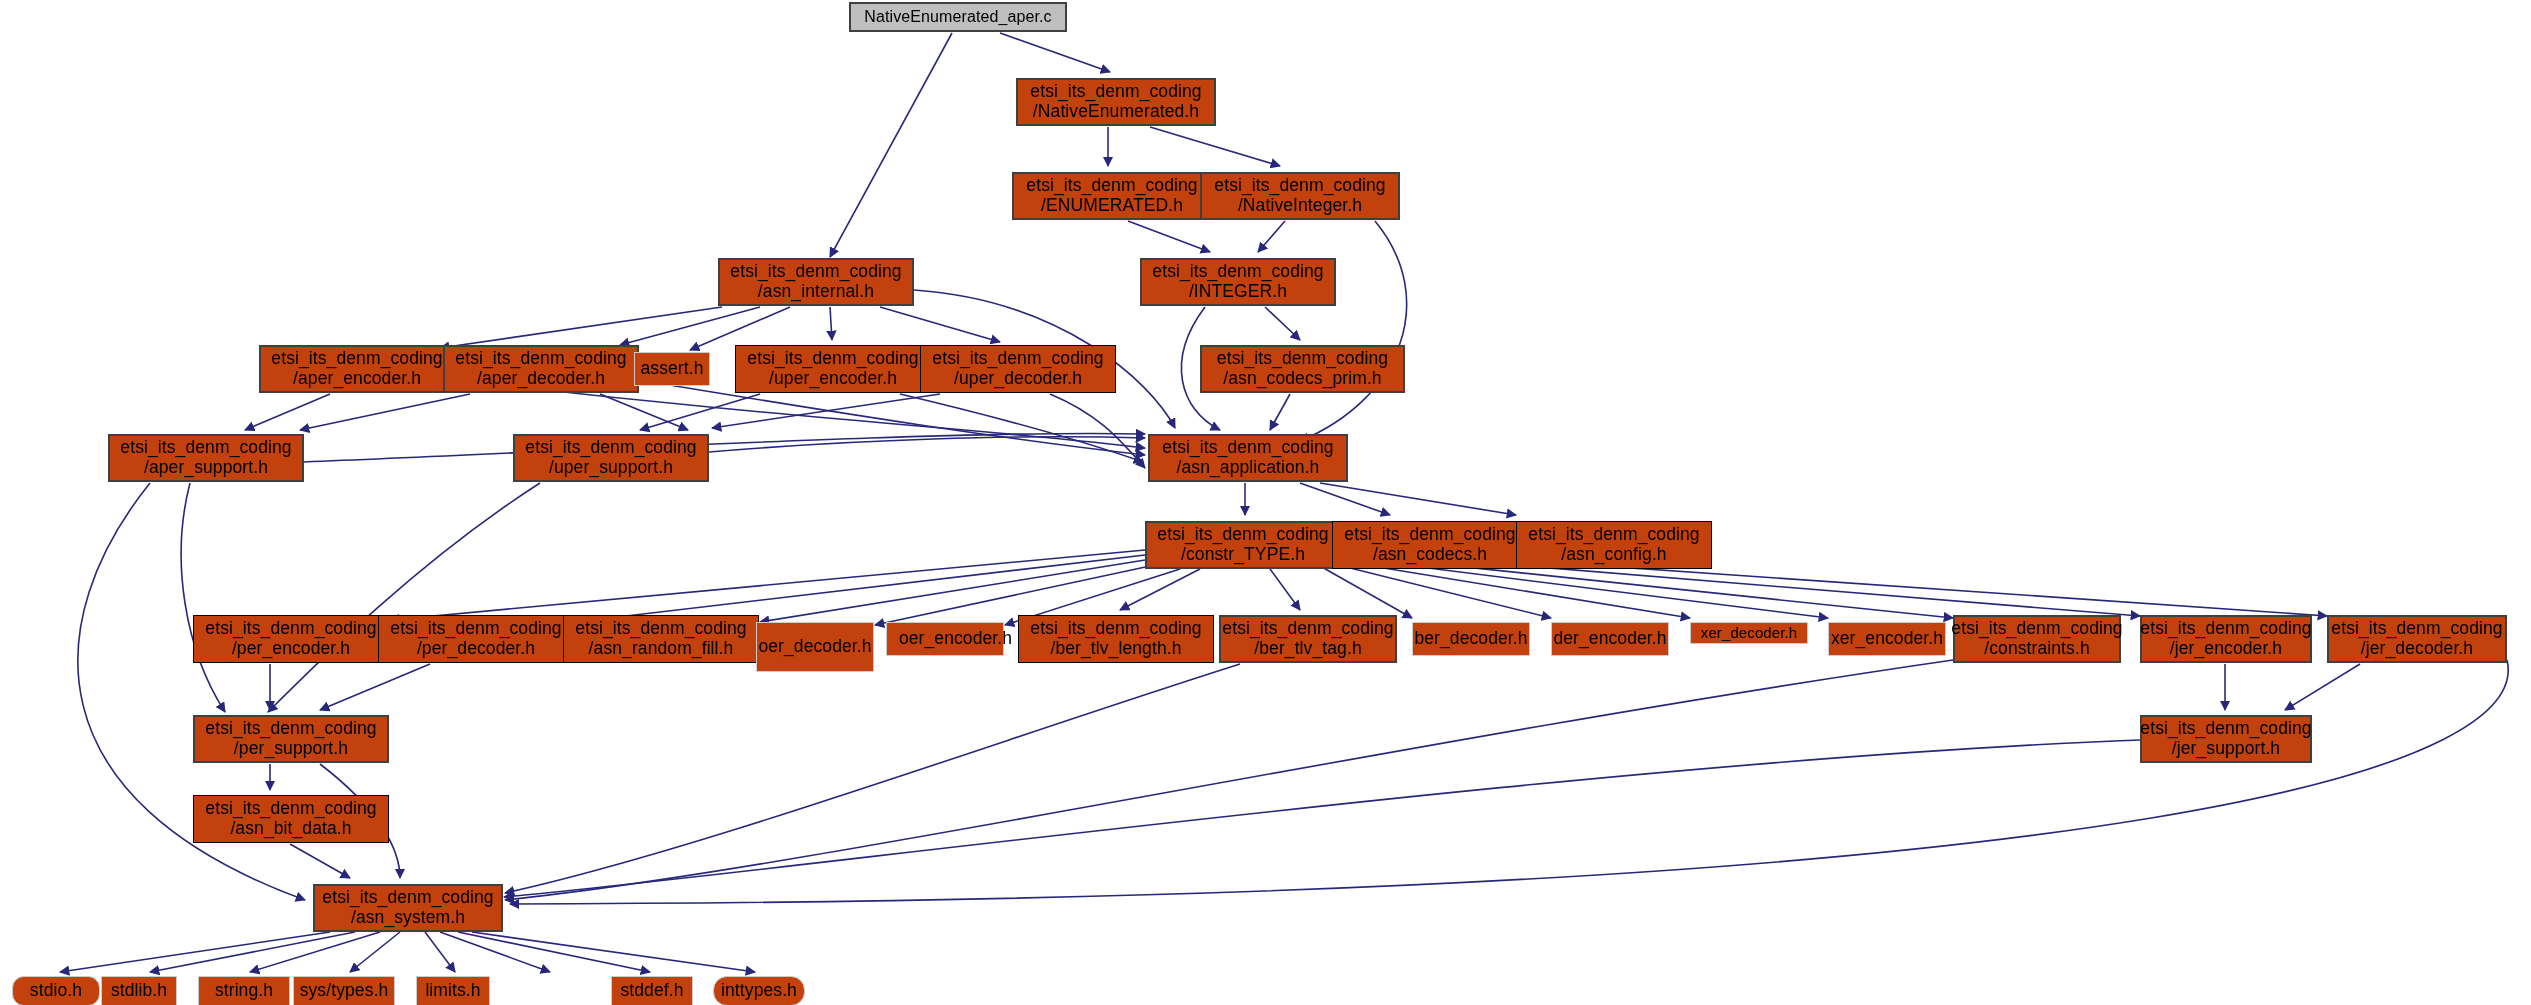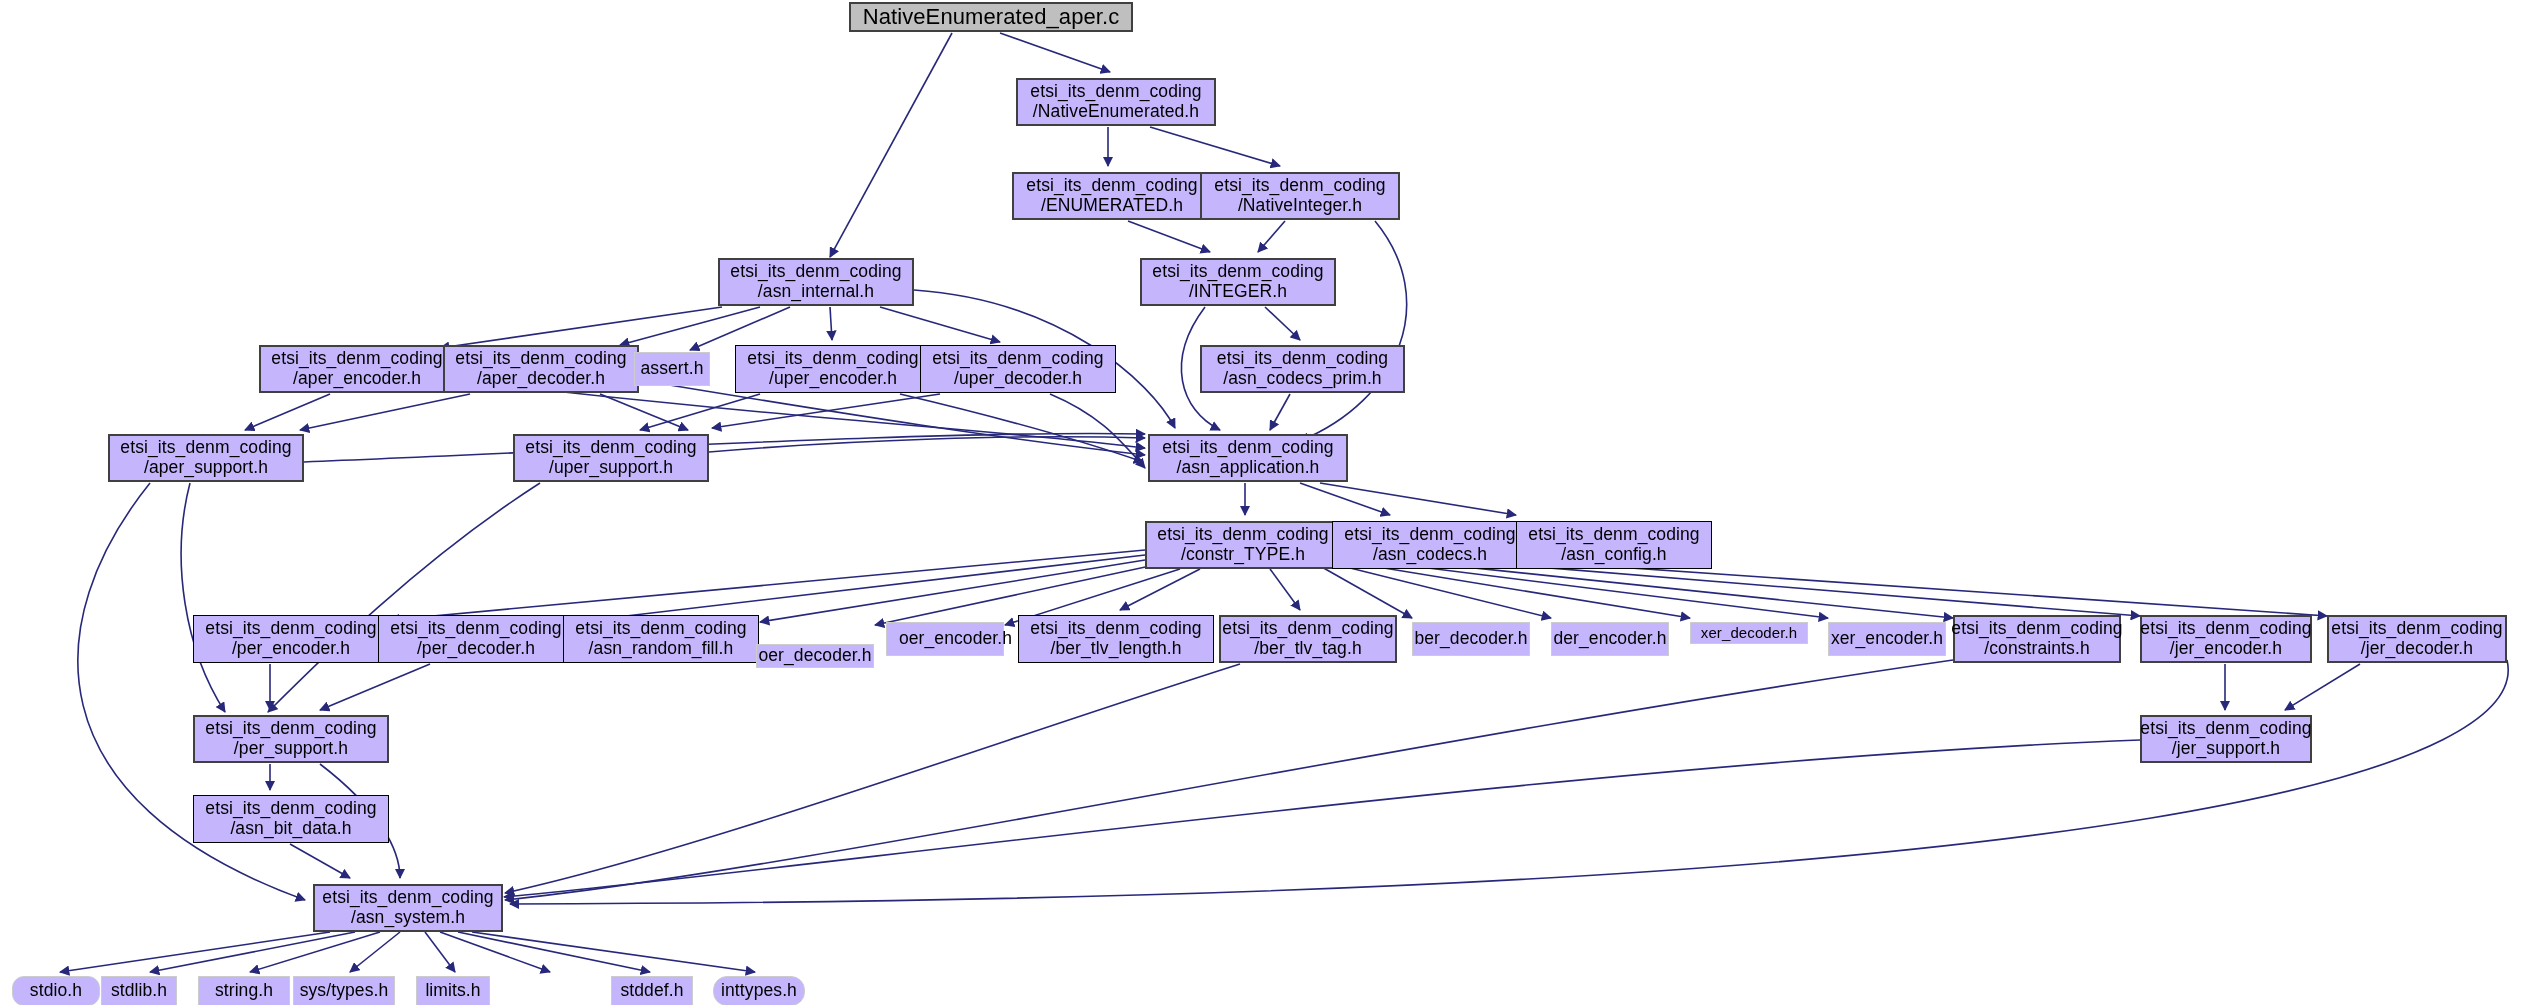--- a/index.html
+++ b/index.html
@@ -26,21 +26,21 @@
   .node {
     position: absolute;
     box-sizing: border-box;
     display: flex;
     align-items: center;
     justify-content: center;
     text-align: center;
     line-height: 1.12;
     white-space: pre;
     letter-spacing: 0.1px;
-    background: #c4b5fd;
+    background: #c2410c;
     border: 1px solid #000000;
     color: #000000;
     font-size: 17.5px;
     z-index: 5;
   }
   .node.root {
     background: #bfbfbf;
     border: 2px solid #404040;
   }
   .node.thick {
@@ -127,21 +127,21 @@
         <path d="M 355 932 L 150 972" fill="none" stroke="#27287a" stroke-width="1.6" marker-end="url(#arrow)"></path>
         <path d="M 380 932 L 250 972" fill="none" stroke="#27287a" stroke-width="1.6" marker-end="url(#arrow)"></path>
         <path d="M 400 932 L 350 972" fill="none" stroke="#27287a" stroke-width="1.6" marker-end="url(#arrow)"></path>
         <path d="M 425 932 L 455 972" fill="none" stroke="#27287a" stroke-width="1.6" marker-end="url(#arrow)"></path>
         <path d="M 440 932 L 550 972" fill="none" stroke="#27287a" stroke-width="1.6" marker-end="url(#arrow)"></path>
         <path d="M 458 932 L 650 972" fill="none" stroke="#27287a" stroke-width="1.6" marker-end="url(#arrow)"></path>
         <path d="M 472 932 L 755 972" fill="none" stroke="#27287a" stroke-width="1.6" marker-end="url(#arrow)"></path>
       </g>
   </svg>
   <div id="node-layer">
-      <div class="node root" style="left: 849px; top: 2px; width: 284px; height: 30px; font-size: 22px;"><span>NativeEnumerated_aper.c</span></div>
+      <div class="node root" style="left: 849px; top: 2px; width: 218px; height: 30px; font-size: 16px;"><span>NativeEnumerated_aper.c</span></div>
       <div class="node thick" style="left: 1016px; top: 78px; width: 200px; height: 48px;"><span>etsi_its_denm_coding
 /NativeEnumerated.h</span></div>
       <div class="node thick" style="left: 1012px; top: 172px; width: 200px; height: 48px;"><span>etsi_its_denm_coding
 /ENUMERATED.h</span></div>
       <div class="node thick" style="left: 1200px; top: 172px; width: 200px; height: 48px;"><span>etsi_its_denm_coding
 /NativeInteger.h</span></div>
       <div class="node thick" style="left: 1140px; top: 258px; width: 196px; height: 48px;"><span>etsi_its_denm_coding
 /INTEGER.h</span></div>
       <div class="node thick" style="left: 1200px; top: 345px; width: 205px; height: 48px;"><span>etsi_its_denm_coding
 /asn_codecs_prim.h</span></div>
@@ -167,21 +167,21 @@
       <div class="node plain" style="left: 1332px; top: 521px; width: 196px; height: 48px;"><span>etsi_its_denm_coding
 /asn_codecs.h</span></div>
       <div class="node plain" style="left: 1516px; top: 521px; width: 196px; height: 48px;"><span>etsi_its_denm_coding
 /asn_config.h</span></div>
       <div class="node plain" style="left: 193px; top: 615px; width: 196px; height: 48px;"><span>etsi_its_denm_coding
 /per_encoder.h</span></div>
       <div class="node plain" style="left: 378px; top: 615px; width: 196px; height: 48px;"><span>etsi_its_denm_coding
 /per_decoder.h</span></div>
       <div class="node plain" style="left: 563px; top: 615px; width: 196px; height: 48px;"><span>etsi_its_denm_coding
 /asn_random_fill.h</span></div>
-      <div class="node sys" style="left: 756px; top: 622px; width: 118px; height: 24px; font-size: 17.5px; margin-top: 22px;"><span>oer_decoder.h</span></div>
+      <div class="node sys" style="left: 756px; top: 622px; width: 118px; height: 50px; font-size: 17.5px;"><span>oer_decoder.h</span></div>
       <div class="node sys" style="left: 886px; top: 622px; width: 118px; height: 34px; font-size: 17.5px; padding-left: 21px;"><span>oer_encoder.h</span></div>
       <div class="node plain" style="left: 1018px; top: 615px; width: 196px; height: 48px;"><span>etsi_its_denm_coding
 /ber_tlv_length.h</span></div>
       <div class="node thick" style="left: 1219px; top: 615px; width: 178px; height: 48px;"><span>etsi_its_denm_coding
 /ber_tlv_tag.h</span></div>
       <div class="node sys" style="left: 1412px; top: 622px; width: 118px; height: 34px; font-size: 17.5px;"><span>ber_decoder.h</span></div>
       <div class="node sys" style="left: 1551px; top: 622px; width: 118px; height: 34px; font-size: 17.5px;"><span>der_encoder.h</span></div>
       <div class="node sys" style="left: 1690px; top: 622px; width: 118px; height: 22px; font-size: 15px;"><span>xer_decoder.h</span></div>
       <div class="node sys" style="left: 1828px; top: 622px; width: 118px; height: 34px; font-size: 17.5px;"><span>xer_encoder.h</span></div>
       <div class="node thick" style="left: 1953px; top: 615px; width: 168px; height: 48px;"><span>etsi_its_denm_coding

